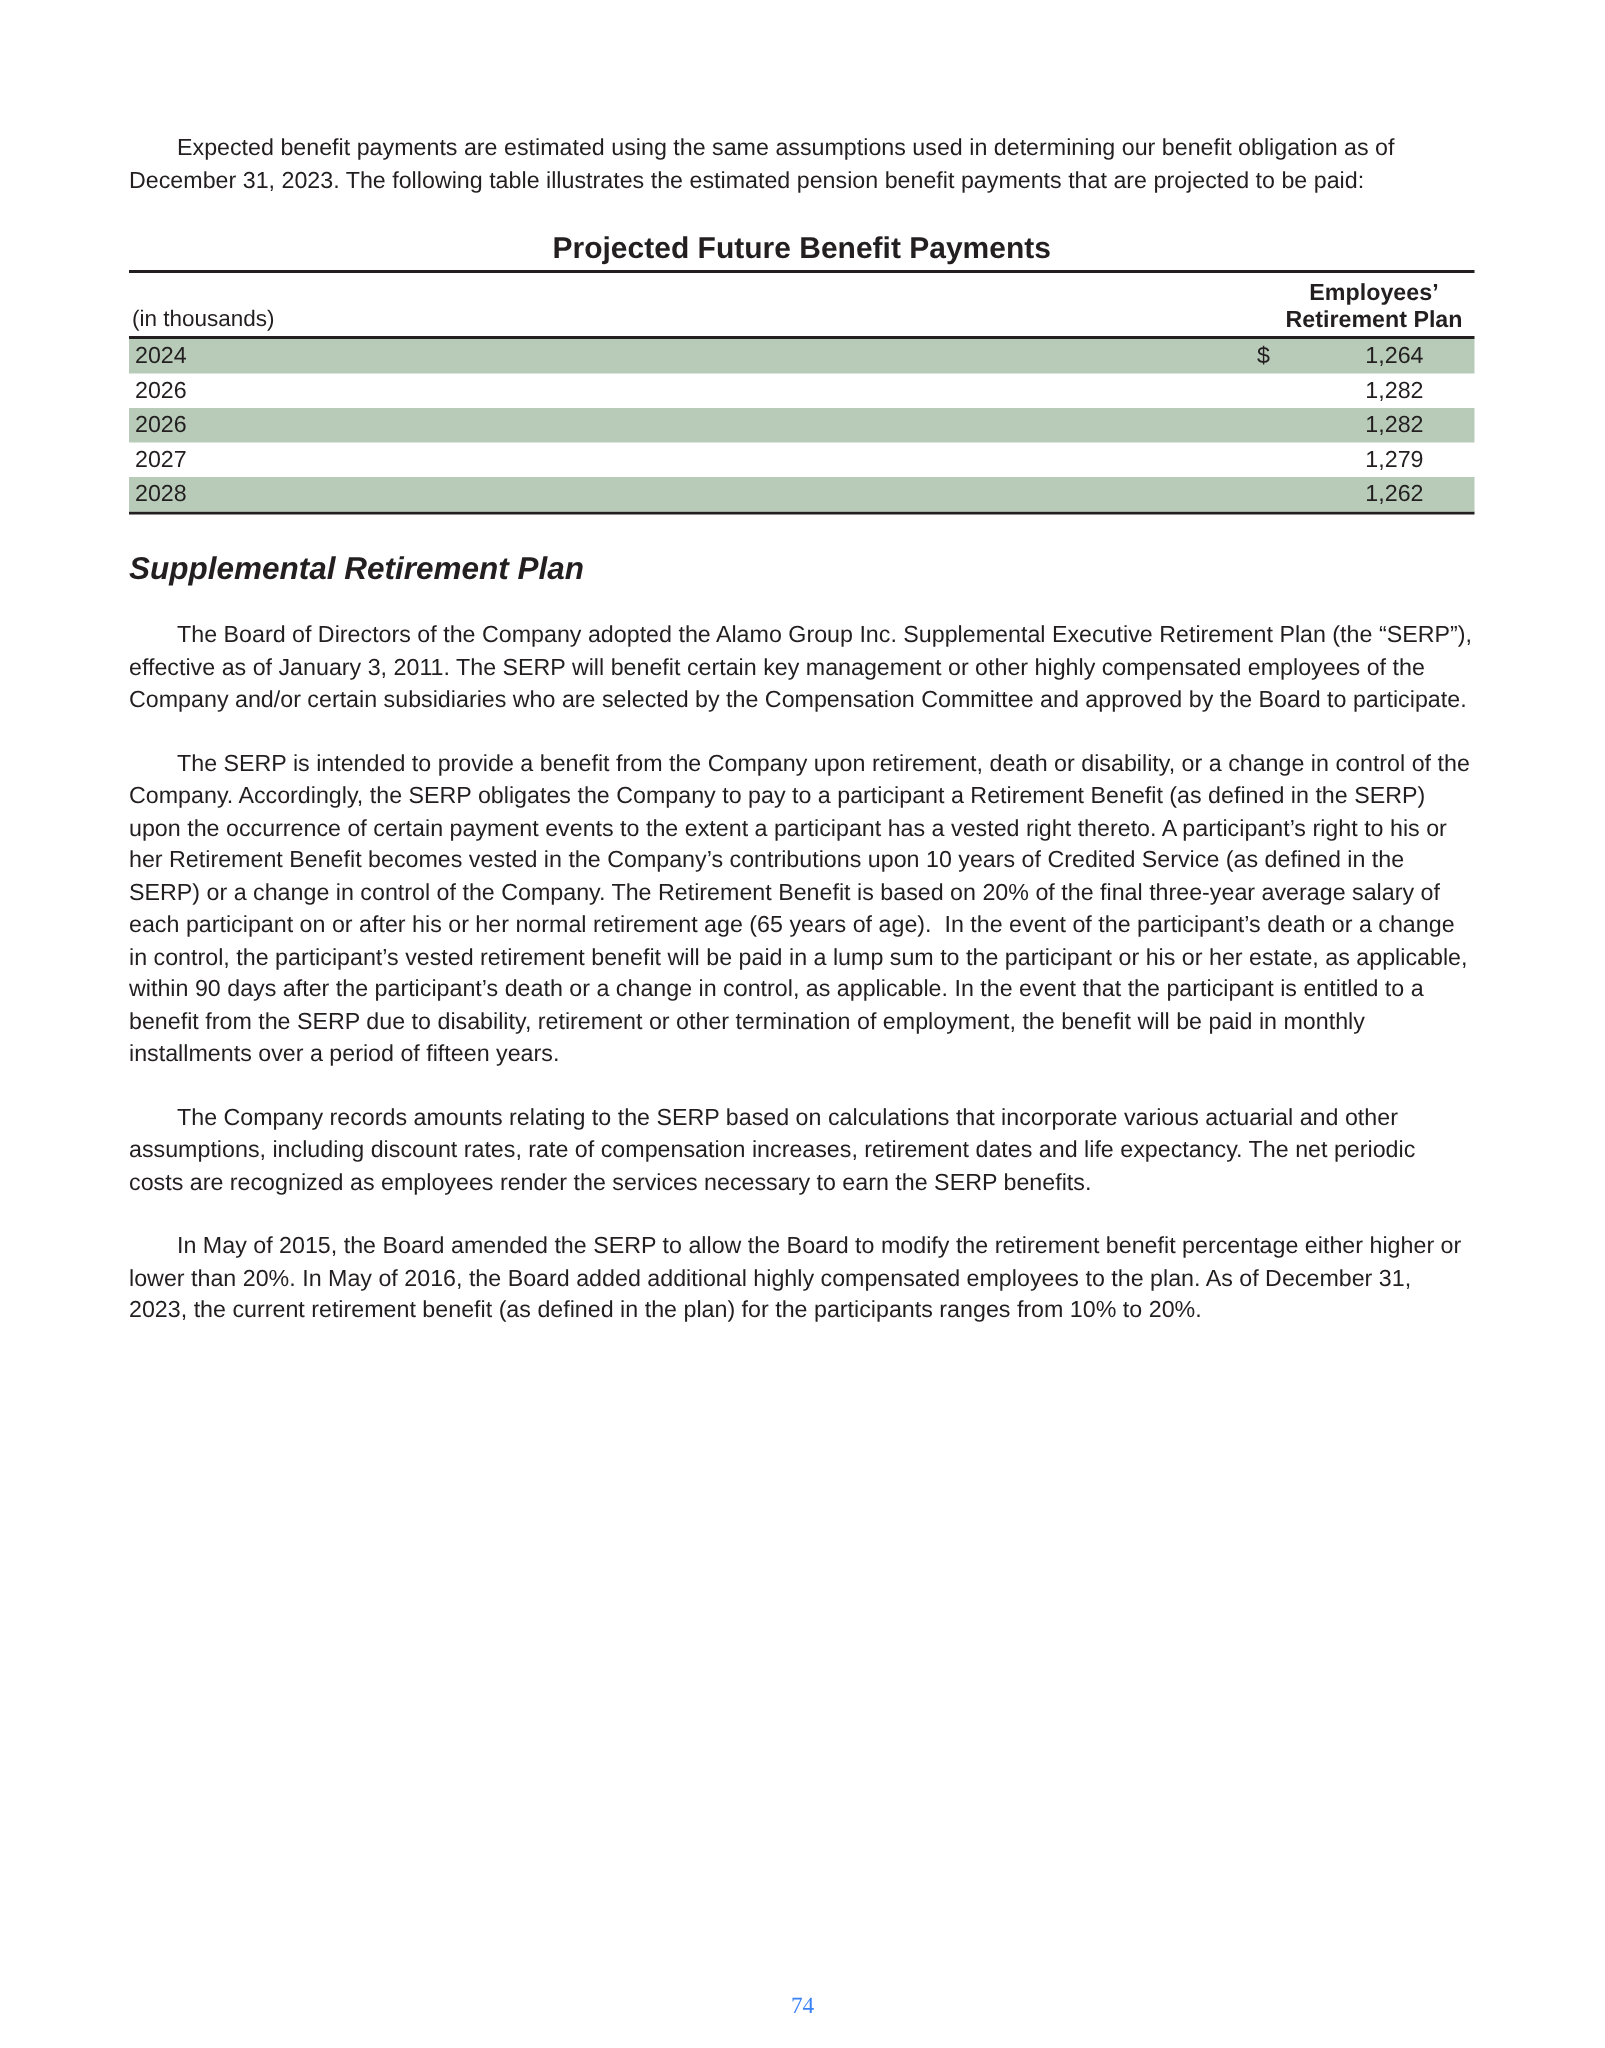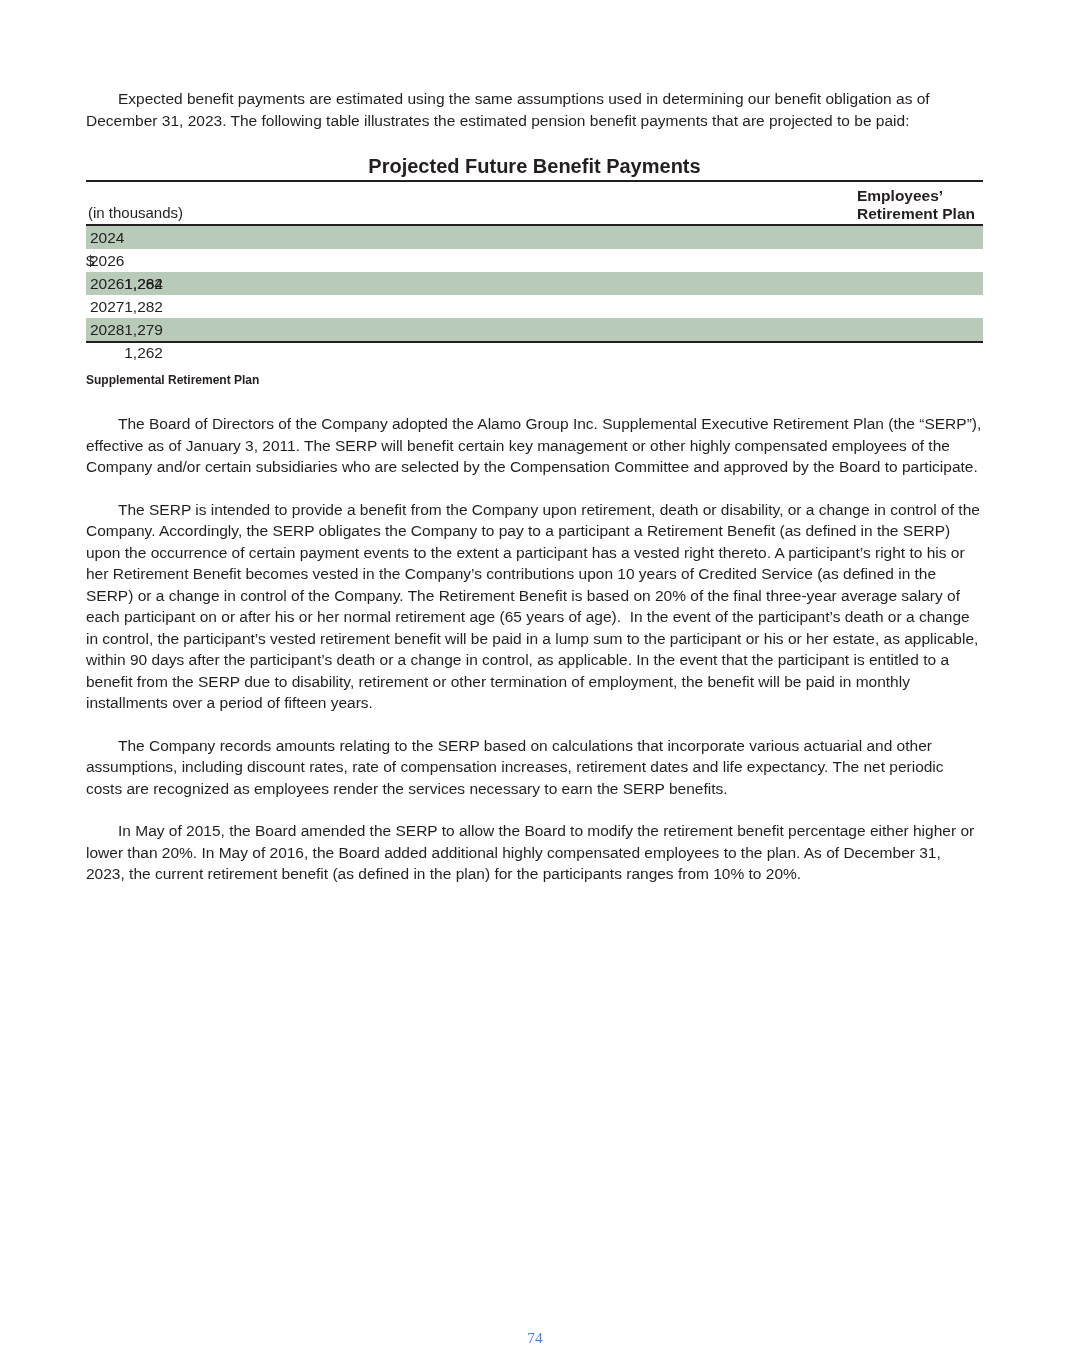--- a/index.html
+++ b/index.html
@@ -48,40 +48,40 @@
   }
   .unit-label {
     font-size: 15px;
     line-height: 18px;
     padding-left: 2px;
   }
   .col-header {
     font-weight: bold;
     font-size: 15.5px;
     line-height: 17.5px;
-    text-align: left;
+    text-align: center;
     padding-right: 8px;
   }
   .tbl-body { border-bottom: 2px solid #231f20; }
   .trow {
     display: flex;
     height: 23px;
     line-height: 23px;
     font-size: 15.5px;
-    flex-direction: column;
   }
   .trow.shaded { background: var(--shade, #b7cbb8); }
   .tlabel { flex: 1 1 auto; padding-left: 4px; }
   .tcur   { width: 34px; text-align: left; }
-  .tval   { width: 77px; text-align: right; }
+  .tval   { width: 77px; text-align: right; padding-right: 34px; }
 
   
   h3.section-heading {
-    font-size: 12px;
+    font-size: 21px;
     font-weight: bold;
+    font-style: italic;
     margin: 27px 0 0 0;
     line-height: 20px;
   }
   p.first-after-heading { margin-top: 23px; }
 
   .page-footer {
     position: absolute;
     top: 1313px;
     left: 0;
     width: 100%;

